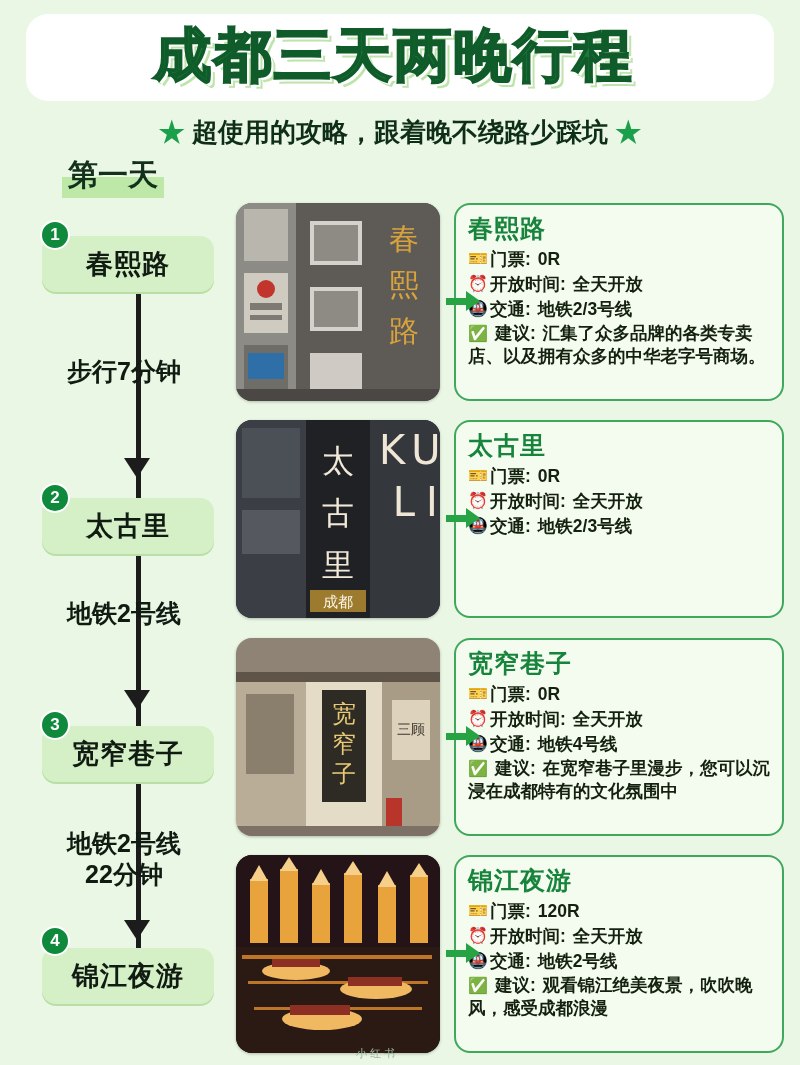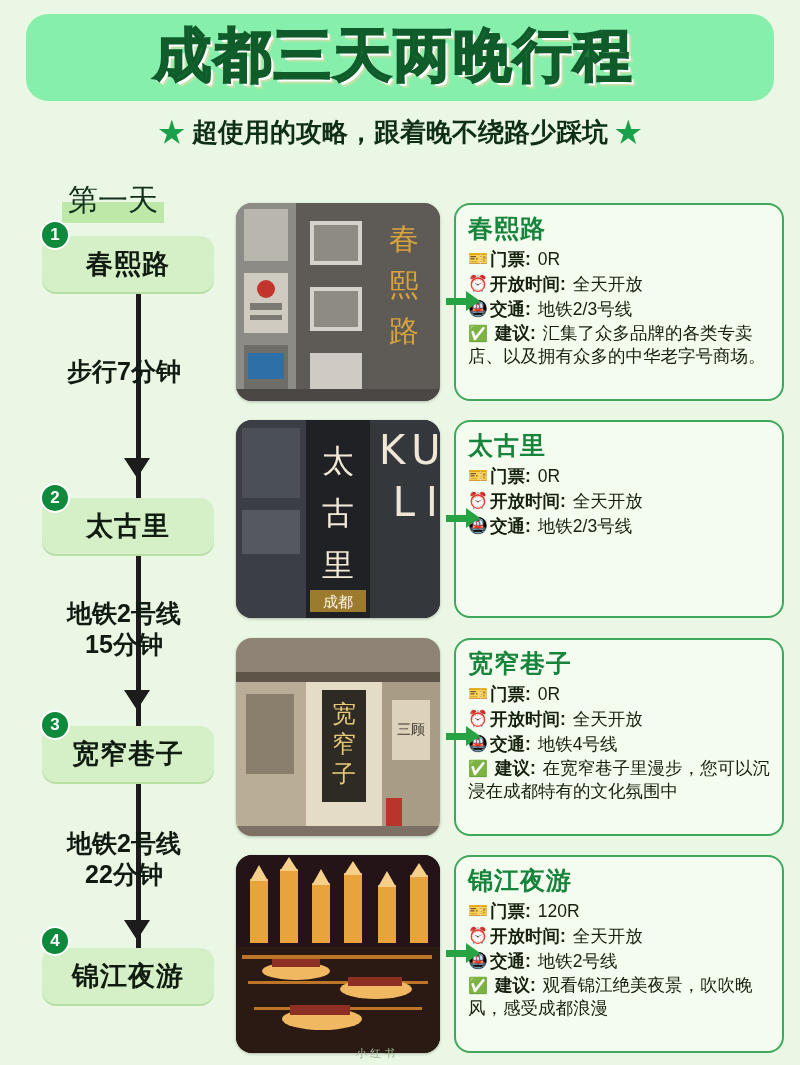--- a/index.html
+++ b/index.html
@@ -9,21 +9,21 @@
     height: 1065px;
     background: #eaf7e4;
     font-family: "Liberation Sans", sans-serif;
     overflow: hidden;
     position: relative;
   }
 
   
   .title-wrap {
     margin: 14px 26px 0 26px;
-    background: #86efac;
+    background: #ffffff;
     border-radius: 22px;
     padding: 8px 23px 12px 10px;
     text-align: center;
   }
   .title {
     font-size: 58px;
     font-weight: 900;
     letter-spacing: 2px;
     color: #1d7a3a;
     -webkit-text-stroke: 2px #0f5c2a;
@@ -38,23 +38,23 @@
     font-weight: 800;
     color: #0e2e18;
     white-space: nowrap;
   }
   .subtitle .star { color: #1aa04a; font-size: 26px; }
 
   
   .day-label {
     position: absolute;
     left: 62px;
-    top: 180px;
+    top: 155px;
     font-size: 30px;
-    font-weight: 400;
+    font-weight: 700;
     color: #12301c;
     background: linear-gradient(to top, #bde8a8 0 48%, transparent 48% 100%);
     padding: 0 6px 2px 6px;
   }
 
   
   .timeline {
     position: absolute;
     left: 20px;
     top: 208px;
@@ -181,21 +181,21 @@
     display: flex;
     align-items: flex-start;
     font-size: 17.5px;
     font-weight: 700;
     color: #14210f;
     line-height: 1.3;
     margin-bottom: 2px;
   }
   .line .ic { width: 22px; flex: 0 0 22px; font-size: 16px; line-height: 1.35; }
   .line .lbl { font-weight: 800; white-space: nowrap; }
-  .line .val { font-weight: 400; padding-left: 7px; }
+  .line .val { font-weight: 700; padding-left: 7px; }
   .line.wrap { display: block; }
   .line.wrap .ic { display: inline-block; }
   .line.wrap .lbl { display: inline; margin-top: 25px; }
   .line.wrap .val { display: inline; padding-left: 2px; }
   .tiny-watermark {
     position: absolute;
     left: 356px;
     top: 1046px;
     font-size: 11px;
     color: #9fb89a;
@@ -227,21 +227,20 @@
     <span>步行7分钟</span>
   </div>
   <div class="arrow" style="top:250px;"></div>
 
   <div class="badge" style="top:275px;">2</div>
   <div class="stop" style="top:290px;">
     <span class="txt">太古里</span>
   </div>
   <div class="leg" style="top:390px;">
     <span>地铁2号线</span>
-    <span>15分钟</span>
   </div>
   <div class="arrow" style="top:482px;"></div>
 
   <div class="badge" style="top:502px;">3</div>
   <div class="stop" style="top:518px;">
     <span class="txt">宽窄巷子</span>
   </div>
   <div class="leg" style="top:620px;">
     <span>地铁2号线</span>
     <span>22分钟</span>

